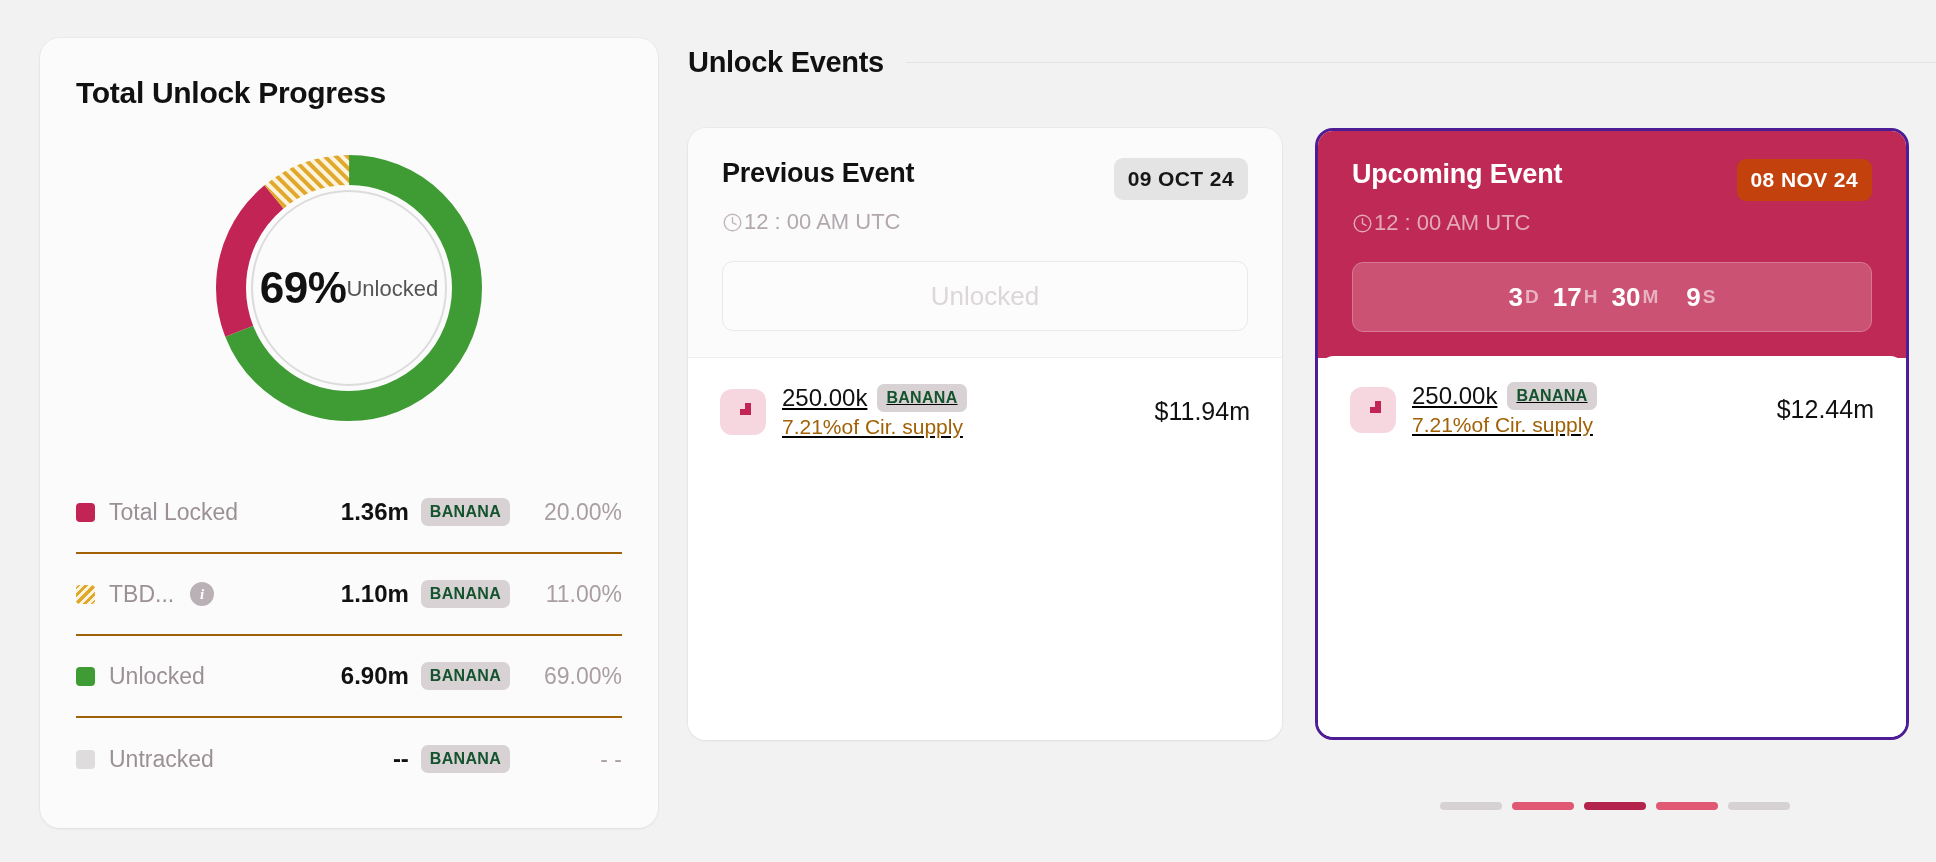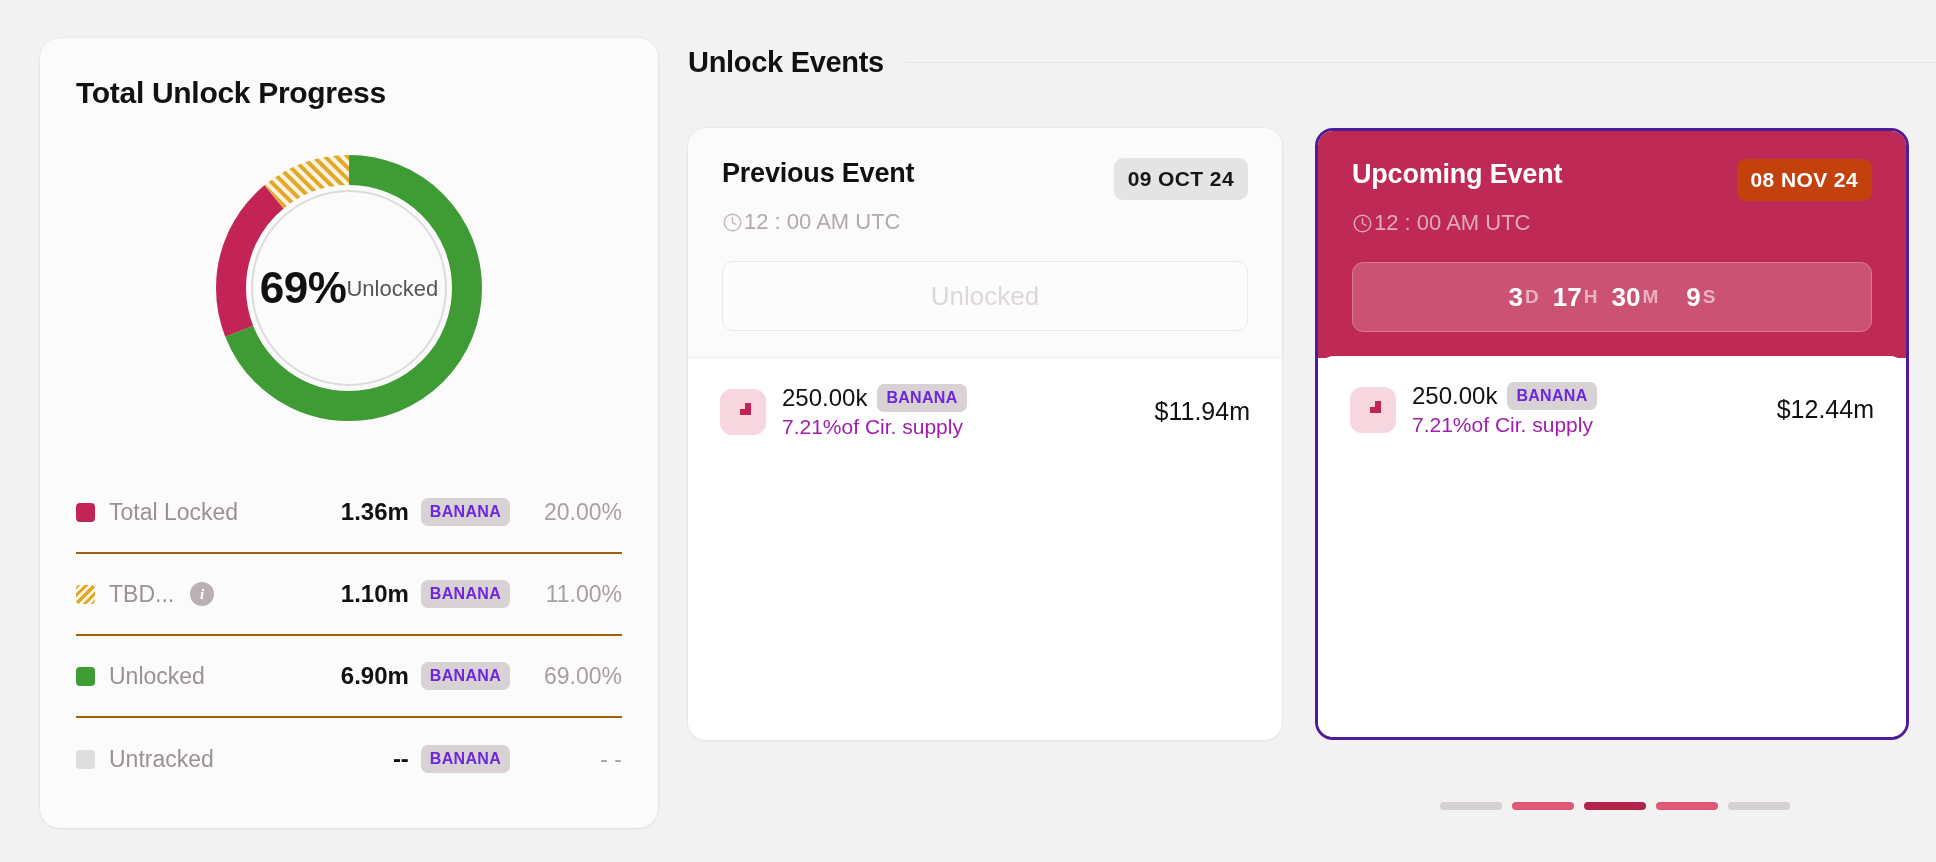--- a/index.html
+++ b/index.html
@@ -67,21 +67,21 @@
     display: flex; align-items: center; justify-content: center;
     margin-left: 16px; flex: 0 0 auto;
     font-family: "Liberation Serif", serif;
   }
   .legend-spacer { flex: 1 1 auto; }
   .legend-amount {
     font-size: 24px; font-weight: 700; color: #111;
     margin-right: 12px; white-space: nowrap;
   }
   .token-chip {
-    background: #d8d2d4; color: #6d28d9;
+    background: #d8d2d4; color: #14532d;
     font-size: 16px; font-weight: 700; letter-spacing: 0.3px;
     padding: 5px 9px; border-radius: 7px; white-space: nowrap;
   }
   .legend-pct {
     font-size: 23px; color: #a99ea4; width: 112px;
     text-align: right; white-space: nowrap;
   }
 
   
   .events-header {
@@ -153,24 +153,24 @@
     position: relative;
   }
   .card-body.upcoming { border-top: none; border-radius: 16px 16px 14px 14px; margin-top: -2px; }
 
   .token-row { display: flex; align-items: center; }
   .token-logo {
     width: 46px; height: 46px; border-radius: 12px;
     background: #f6d7e0; flex: 0 0 auto;
     display: flex; align-items: center; justify-content: center;
   }
-  .token-info { margin-left: 16px; }
+  .token-info { margin-left: 16px; text-decoration: underline; }
   .token-line1 { display: flex; align-items: center; gap: 10px; }
   .token-amount { font-size: 24px; font-weight: 400; color: #111; }
-  .token-sub { font-size: 21px; color: #a21caf; margin-top: 3px; }
+  .token-sub { font-size: 21px; color: #a16207; margin-top: 3px; }
   .token-usd {
     margin-left: auto; font-size: 25px; color: #111; white-space: nowrap;
   }
 
   
   .pager {
     position: absolute; left: 1440px; top: 802px;
     display: flex; gap: 10px;
   }
   .pager-bar { width: 62px; height: 8px; border-radius: 4px; }

